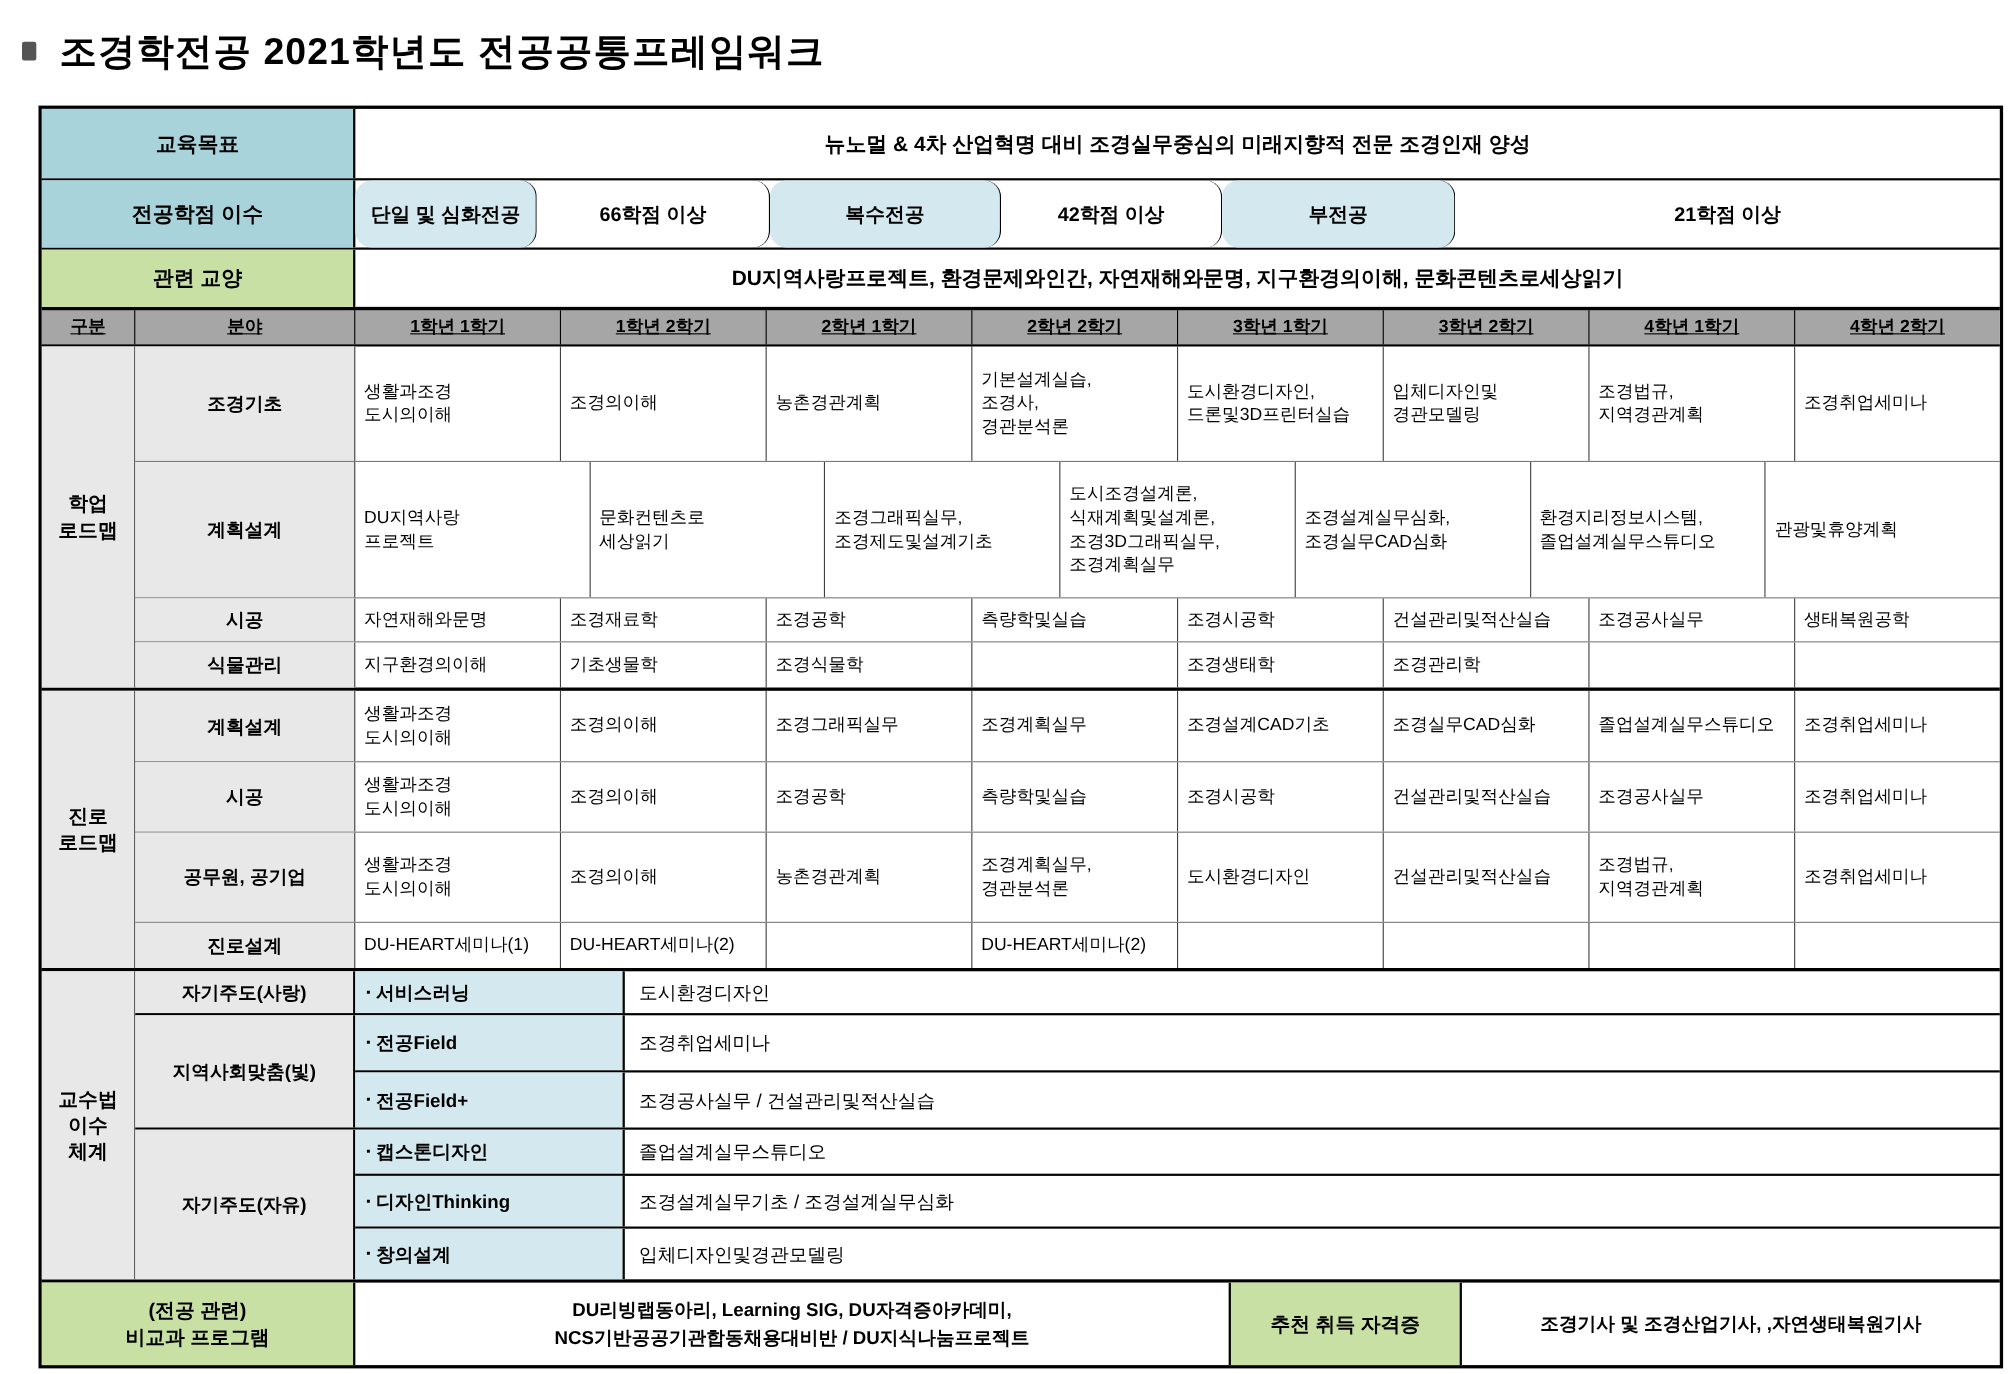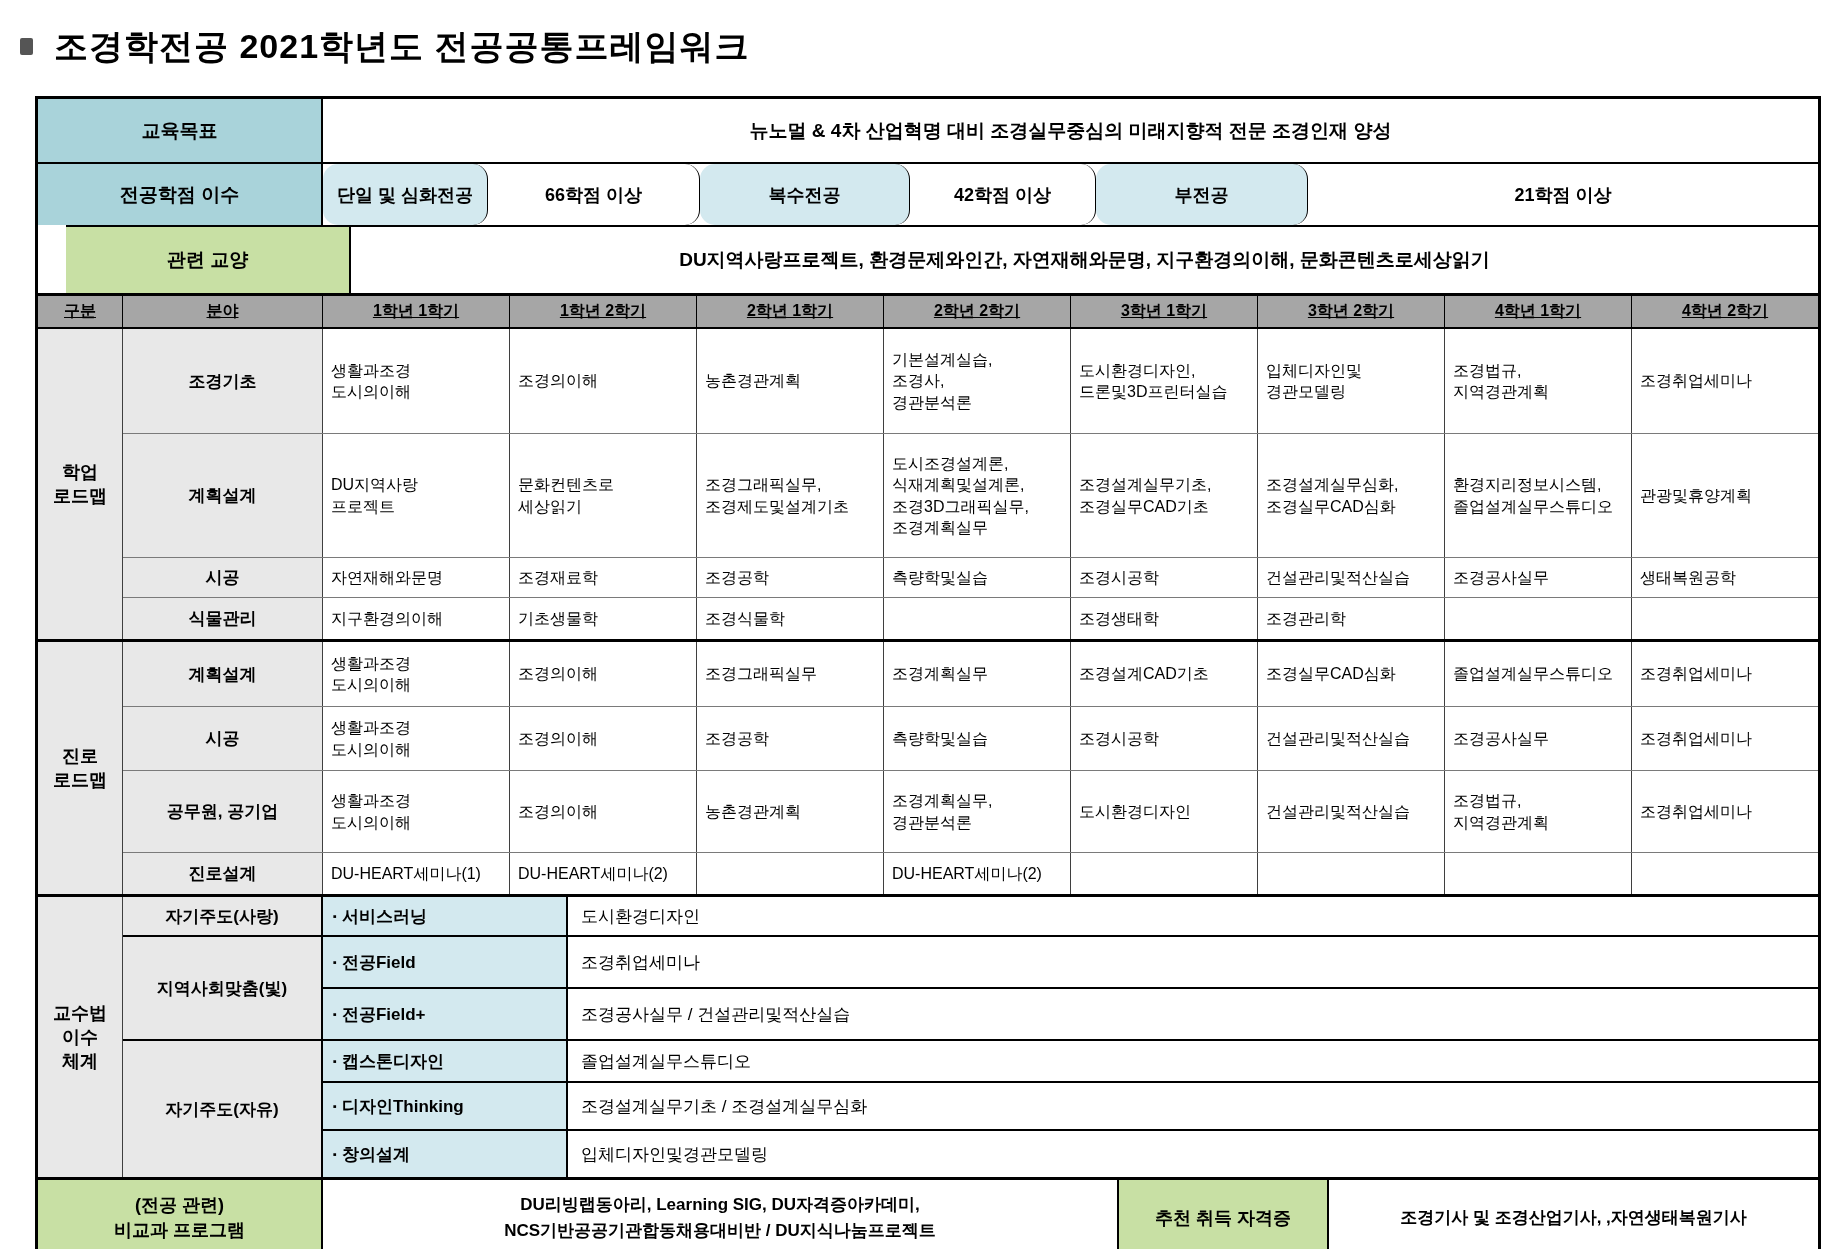--- a/index.html
+++ b/index.html
@@ -13,29 +13,29 @@
   .page-title { position:absolute; left:34px; top:-2px; font-size:34px; font-weight:bold;
     letter-spacing:1px; white-space:nowrap; }
 
   .tbl { margin:22px 0 0 35px; width:1786px; border:3px solid #000; }
   .row { display:flex; }
   .c { display:flex; align-items:center; }
 
   
   .goal-row { height:63px; }
   .credits-row { height:63px; border-top:2px solid #000; }
-  .liberal-row { height:68px; border-top:2px solid #000;margin-left:28px; }
+  .liberal-row { height:54px; border-top:2px solid #000; }
   .lbl { width:285px; justify-content:center; font-weight:bold; font-size:19px;
     background:#a9d3da; border-right:2px solid #000; text-align:center; }
   .lbl.green { background:#c8e0a4; }
   .wide-val { flex:1; justify-content:center; font-weight:bold; font-size:19px; text-align:center; }
   .cred { justify-content:center; font-weight:bold; font-size:18px; border-right:1px solid #000; text-align:center;border-radius:15px; }
   .cred.hl { background:#d3e9ef; }
   .cred:last-child { border-right:none; }
-  .cw0{width:165px}.cw1{width:212px}.cw2{width:210px}.cw3{width:186px}.cw4{width:212px}.cw5{flex:1}
+  .cw0{width:165px}.cw1{width:212px}.cw2{width:210px}.cw3{width:201px}.cw4{width:212px}.cw5{flex:1}
 
   
   .head-row { height:34px; border-top:3px solid #000; background:#a6a6a6;text-decoration:underline; }
   .hc { justify-content:center; font-weight:bold; font-size:16px; border-right:1px solid #000; }
   .hc:last-child { border-right:none; }
   .hc.g { width:85px; } .hc.f { width:200px; } .hc.s { flex:1; }
 
   
   .sec { display:flex; border-top:2px solid #000; }
   .sec.thick { border-top:3px solid #000; }
@@ -145,22 +145,20 @@
         <div class="c course">DU지역사랑
 프로젝트</div>
         <div class="c course">문화컨텐츠로
 세상읽기</div>
         <div class="c course">조경그래픽실무,
 조경제도및설계기초</div>
         <div class="c course">도시조경설계론,
 식재계획및설계론,
 조경3D그래픽실무,
 조경계획실무</div>
-        <div class="c course">조경설계실무기초,
-조경실무CAD기초</div>
         <div class="c course">조경설계실무심화,
 조경실무CAD심화</div>
         <div class="c course">환경지리정보시스템,
 졸업설계실무스튜디오</div>
         <div class="c course">관광및휴양계획</div>
       </div>
       <div class="srow" style="height:40px">
         <div class="c field">시공</div>
         <div class="c course">자연재해와문명</div>
         <div class="c course">조경재료학</div>

